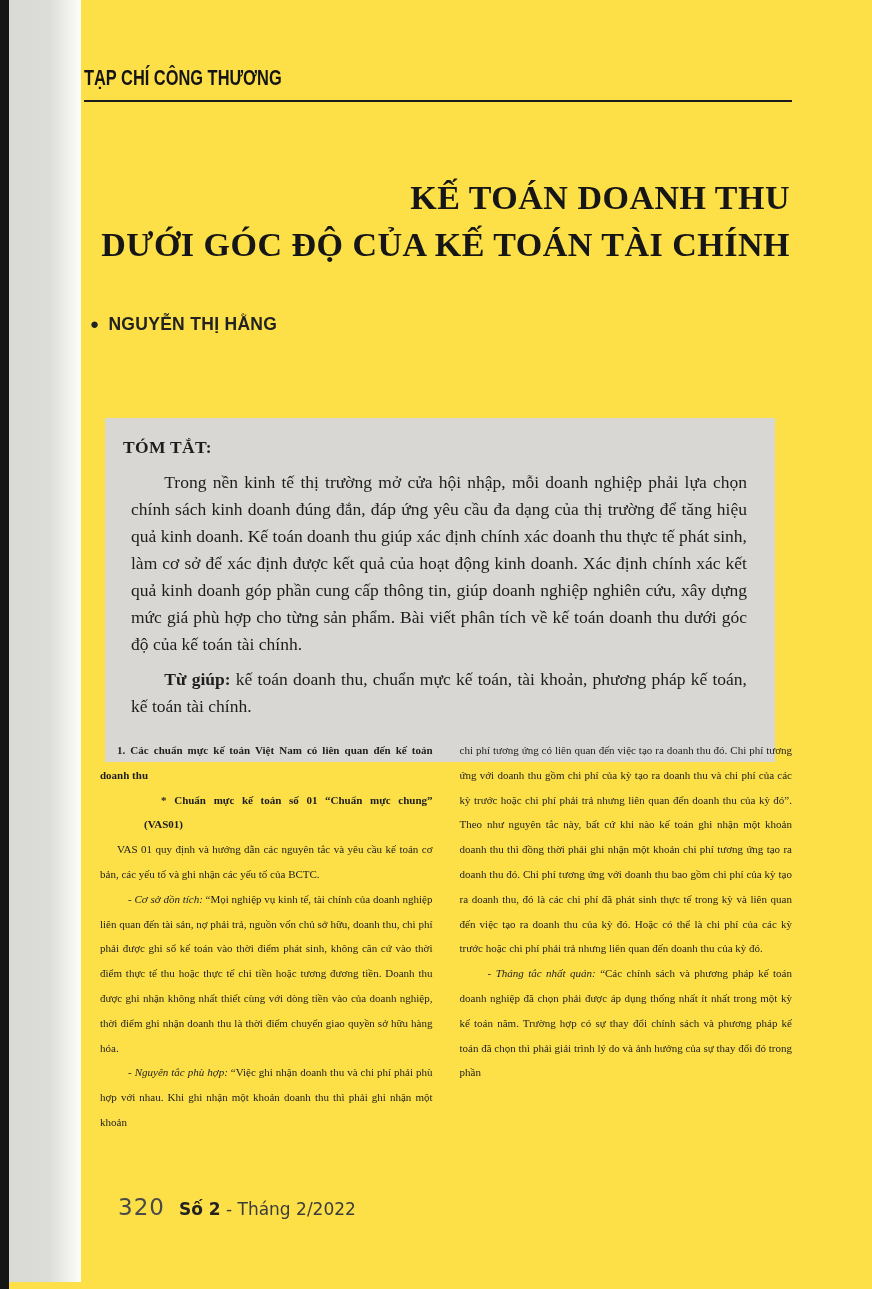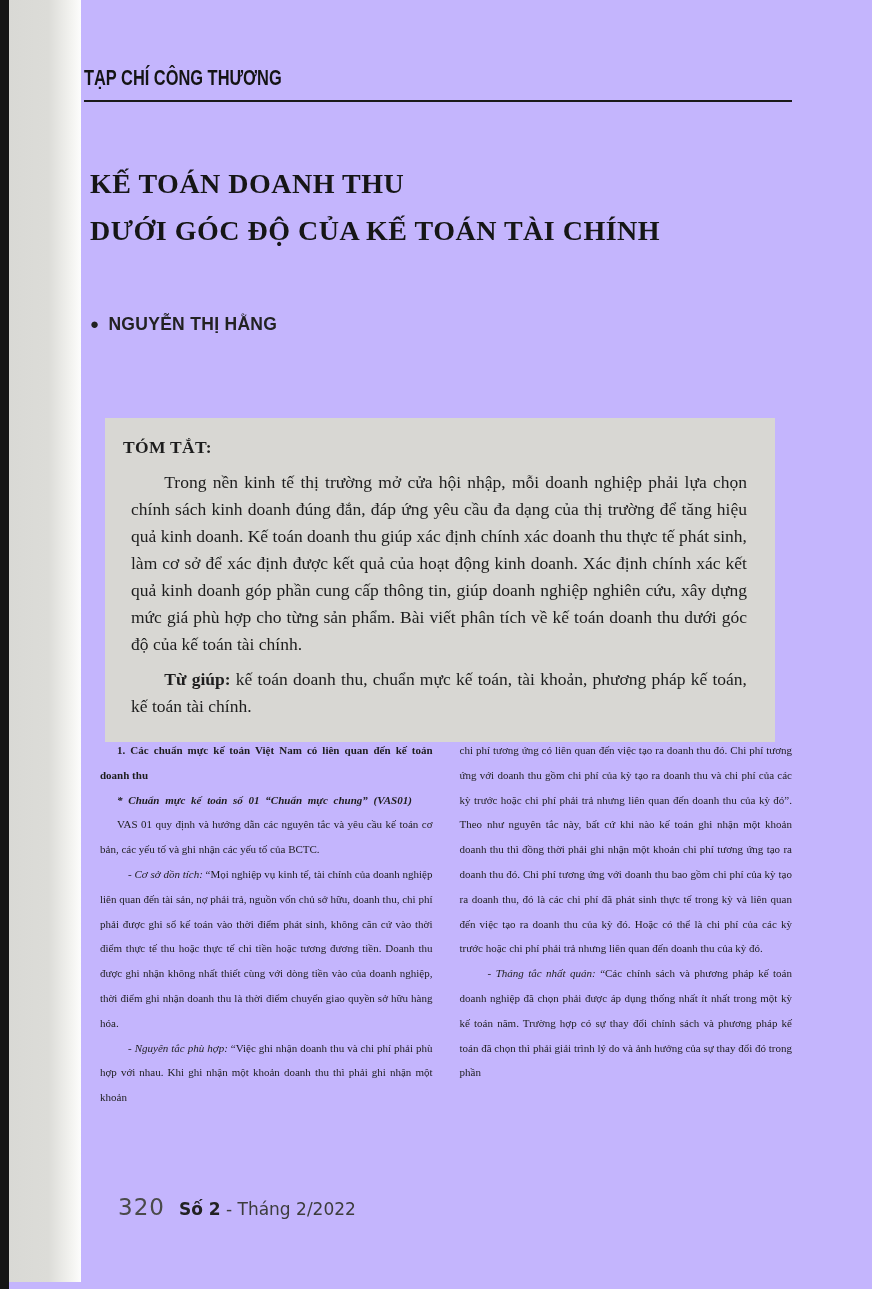--- a/index.html
+++ b/index.html
@@ -1,20 +1,20 @@
 <!DOCTYPE html>
 <html><head>
 <meta charset="utf-8">
 <style>
   html,body { margin:0; padding:0; background:#e8e8e8; }
   .page {
     position: relative;
     width: 872px;
     height: 1289px;
-    background: #c4b5fd;
+    background: #fde047;
     overflow: hidden;
     font-family: "Liberation Serif", "DejaVu Serif", serif;
     color: #1d1d1d;
   }
   
   .spine-black {
     position: absolute; left: 0; top: 0;
     width: 9px; height: 100%;
     background: #151515;
   }
@@ -36,25 +36,25 @@
     font-weight: 800;
     font-size: 20px;
     letter-spacing: 0px;
     color: #141414;
     transform: scale(0.82, 1.12);
     transform-origin: left bottom;
     white-space: nowrap;
   }
   
   .article-title {
-    position: absolute; left: 90px; top: 160px;
+    position: absolute; left: 90px; top: 174px;
     width: 700px;
-    text-align: left;
+    text-align: right;
     font-weight: bold;
-    font-size: 28px;
+    font-size: 34px;
     line-height: 47px;
     color: #161616;
     letter-spacing: 0.5px;
   }
   
   .author-line {
     position: absolute; left: 90px; top: 314px;
     width: 700px;
     text-align: left;
     font-family: "Liberation Sans", sans-serif;
@@ -63,21 +63,21 @@
     color: #222;
     letter-spacing: 0.3px;
   }
   .author-line .bullet { font-size: 15px; margin-right: 9px; position: relative; top: -1px; }
   
   .abstract-box {
     position: absolute; left: 105px; top: 418px;
     width: 670px;
     box-sizing: border-box;
     background: #d8d7d3;
-    padding: 16px 20px 14px 18px;
+    padding: 16px 20px 34px 18px;
     font-size: 17.5px;
     line-height: 27px;
     text-align: justify;
   }
   .abstract-box .abstract-label {
     font-weight: bold;
     letter-spacing: 0.3px;
   }
   .abstract-box p { margin: 8px; text-indent: 1.9em; }
   .abstract-box .kw-label { font-weight: bold; }
@@ -89,21 +89,21 @@
     gap: 27px;
   }
   .col {
     flex: 1 1 0;
     font-size: 11px;
     line-height: 24.8px;
     text-align: justify;
   }
   .col p { margin: 0; text-indent: 1.55em; }
   .col .sec-heading { font-weight: bold; }
-  .col .sub-heading { font-weight: bold; font-style: italic; word-spacing: 3px; }
+  .col .sub-heading { font-weight: bold; word-spacing: 3px; margin-left: 44px; }
   .lead-italic { font-style: italic; margin-left: 11px; }
   
   .page-footer {
     position: absolute; left: 102px; top: 1194px;
     font-family: "DejaVu Sans", "Liberation Sans", sans-serif;
     font-size: 17px;
     color: #3c3c3c;
     display: flex;
     align-items: baseline;
   }

